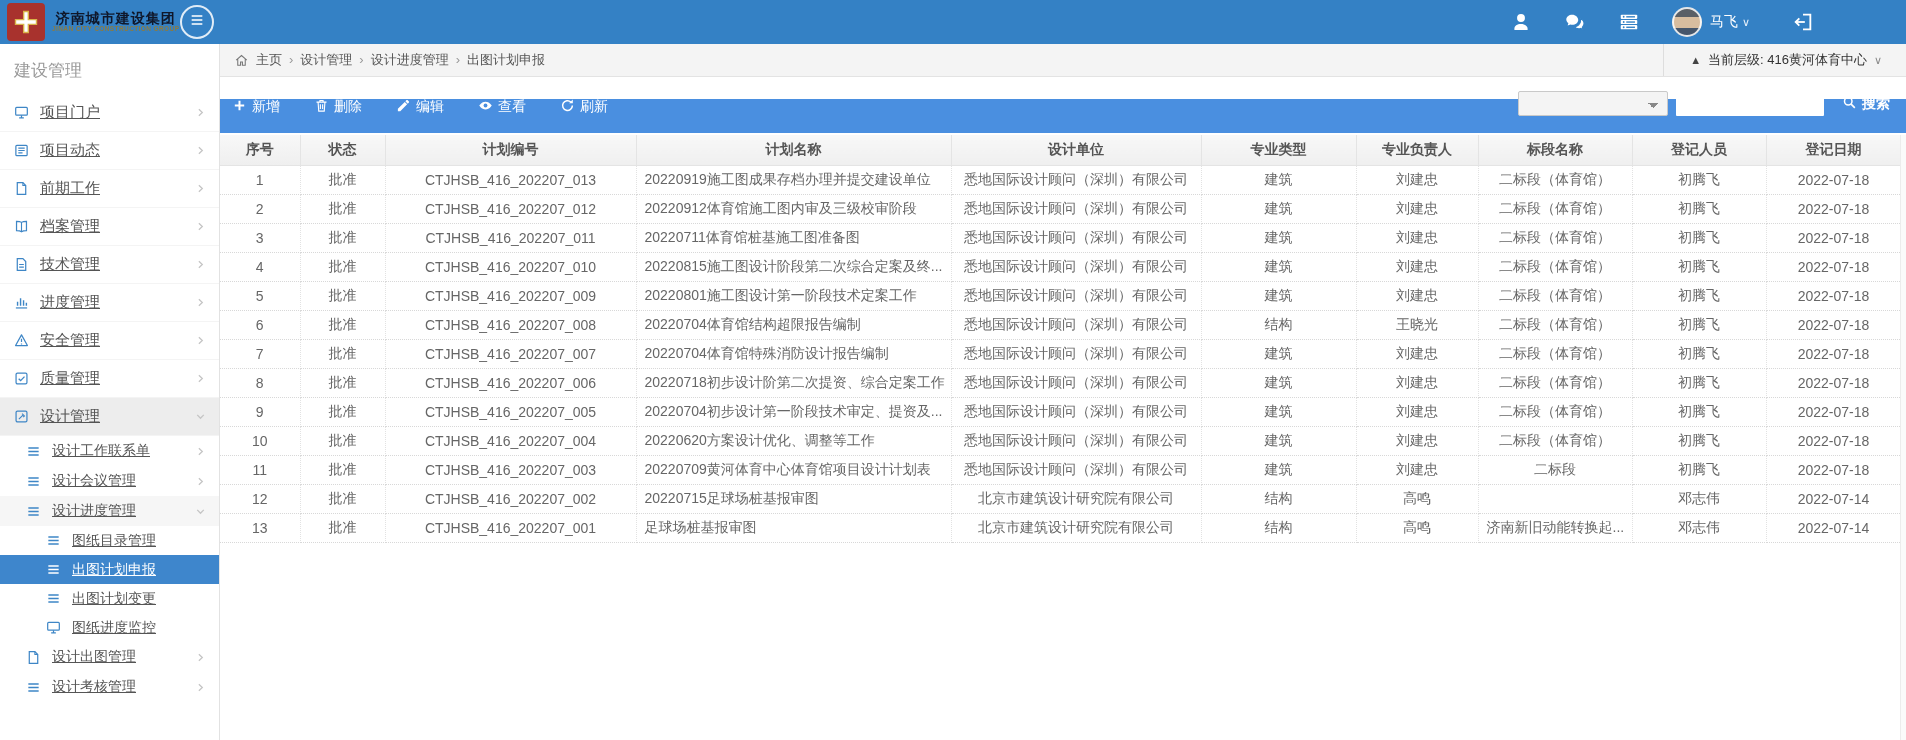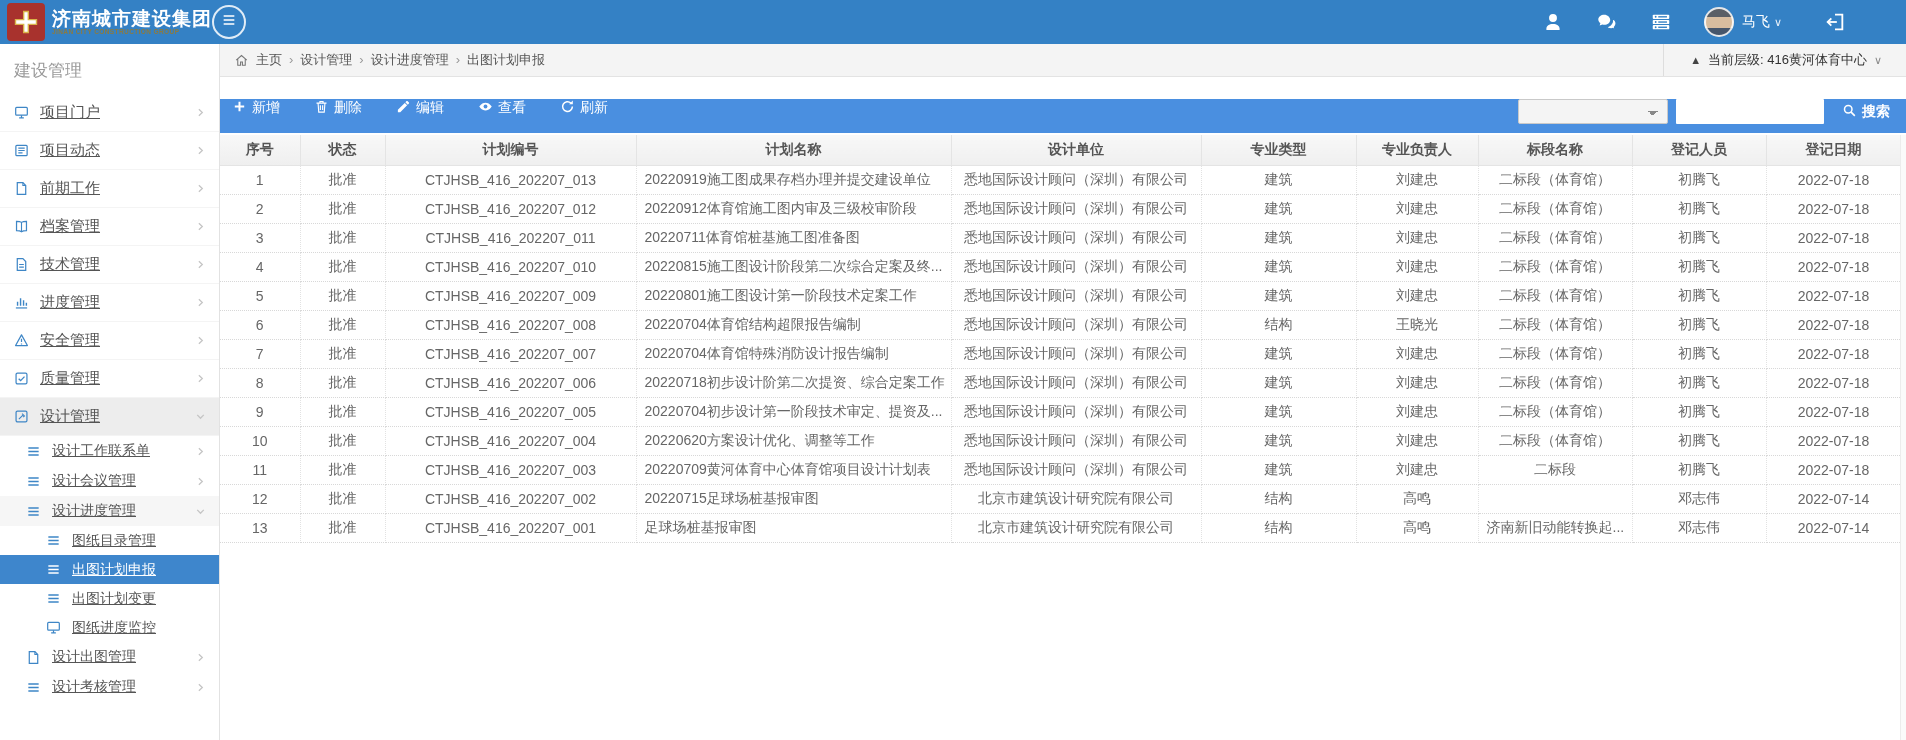--- a/index.html
+++ b/index.html
@@ -7,26 +7,26 @@
   html,body{width:1906px;height:740px;overflow:hidden;background:#fff;
     font-family:"Liberation Sans","DejaVu Sans",sans-serif;}
   .app{display:flex;flex-direction:column;height:100%;}
 
   
   .topbar{height:44px;background:var(--hb);display:flex;align-items:center;flex:0 0 44px;}
   .brand{width:220px;flex:0 0 220px;display:flex;align-items:center;height:100%;padding-left:7px;position:relative;}
   .logo-box{width:38px;height:38px;background:#a8322d;border-radius:4px;display:flex;align-items:center;justify-content:center;flex:0 0 38px;}
   .logo-box svg{width:28px;height:28px;}
   .brand-txt{margin-left:7px;line-height:1.05;white-space:nowrap;}
-  .brand-cn{font-size:19px;font-weight:bold;color:#ffffff;letter-spacing:1px;text-align:center;}
+  .brand-cn{font-size:14px;font-weight:bold;color:#0f172a;letter-spacing:1px;text-align:center;}
   .brand-en{font-size:6.5px;color:#8d7a3e;font-weight:bold;letter-spacing:.4px;}
   .menu-toggle{margin-left:auto;margin-right:6px;width:34px;height:34px;border:2px solid rgba(255,255,255,.85);border-radius:50%;
     display:flex;align-items:center;justify-content:center;cursor:pointer;flex:0 0 34px;}
   .menu-toggle svg{width:16px;height:16px;}
-  .top-right{margin-left:auto;display:flex;align-items:center;padding-right:60px;}
+  .top-right{margin-left:auto;display:flex;align-items:center;padding-right:92px;}
   .top-ic{width:22px;height:22px;margin-left:32px;cursor:pointer;display:flex;align-items:center;}
   .top-ic svg{width:22px;height:22px;}
   .user-chip{display:flex;align-items:center;margin-left:32px;cursor:pointer;}
   .avatar{width:30px;height:30px;border-radius:50%;border:2px solid rgba(255,255,255,.85);
     background:linear-gradient(180deg,#5a5f66 0 30%,#d8bd9f 30% 72%,#46566b 72%);}
   .user-name{color:#fff;font-size:14px;margin:0 4px 0 8px;}
   .user-chip .chev{color:#e8f1fa;font-size:11px;}
   .logout{margin-left:42px;}
 
   
@@ -54,21 +54,21 @@
   .crumbbar .home{width:16px;height:16px;color:#777;margin-right:6px;display:flex;align-items:center;}
   .crumbbar .home svg{width:15px;height:15px;}
   .crumb-item{cursor:pointer;}
   .crumb-sep{color:#999;margin:0 7px;}
   .level-box{margin-left:auto;display:flex;align-items:center;font-size:13px;color:#333;
     border-left:1px solid #ddd;padding-left:26px;height:100%;cursor:pointer;padding-right:10px;}
   .level-box .tri{color:#444;font-size:11px;margin-right:7px;}
   .level-box .chev{color:#888;font-size:11px;margin-left:7px;}
 
   .gap22{height:22px;flex:0 0 22px;background:#fff;}
-  .toolbar{height:34px;flex:0 0 34px;background:var(--tb);display:flex;align-items:flex-start;padding:0 12px;color:#fff;font-size:14px;}
+  .toolbar{height:34px;flex:0 0 34px;background:var(--tb);display:flex;align-items:flex-end;padding:17px 12px;color:#fff;font-size:14px;}
   .tbtn{display:flex;align-items:center;margin-right:34px;cursor:pointer;white-space:nowrap;}
   .tbtn svg{width:15px;height:15px;margin-right:5px;}
   .tb-right{margin-left:auto;display:flex;align-items:center;}
   .tb-select{width:150px;height:25px;background:#f4f4f4;border:1px solid #c9c9c9;border-radius:2px;
     font-size:13px;color:#555;padding:0 4px;appearance:none;-webkit-appearance:none;
     background-image:linear-gradient(45deg,transparent 50%,#888 50%),linear-gradient(135deg,#888 50%,transparent 50%);
     background-position:calc(100% - 14px) 11px,calc(100% - 9px) 11px;background-size:5px 5px,5px 5px;background-repeat:no-repeat;}
   .tb-input{width:148px;height:25px;border:none;border-radius:1px;margin-left:8px;padding:0 6px;font-size:13px;color:#333;background:#fff;}
   .tb-search{display:flex;align-items:center;margin-left:18px;margin-right:4px;cursor:pointer;font-weight:bold;}
   .tb-search svg{width:15px;height:15px;margin-right:5px;}

